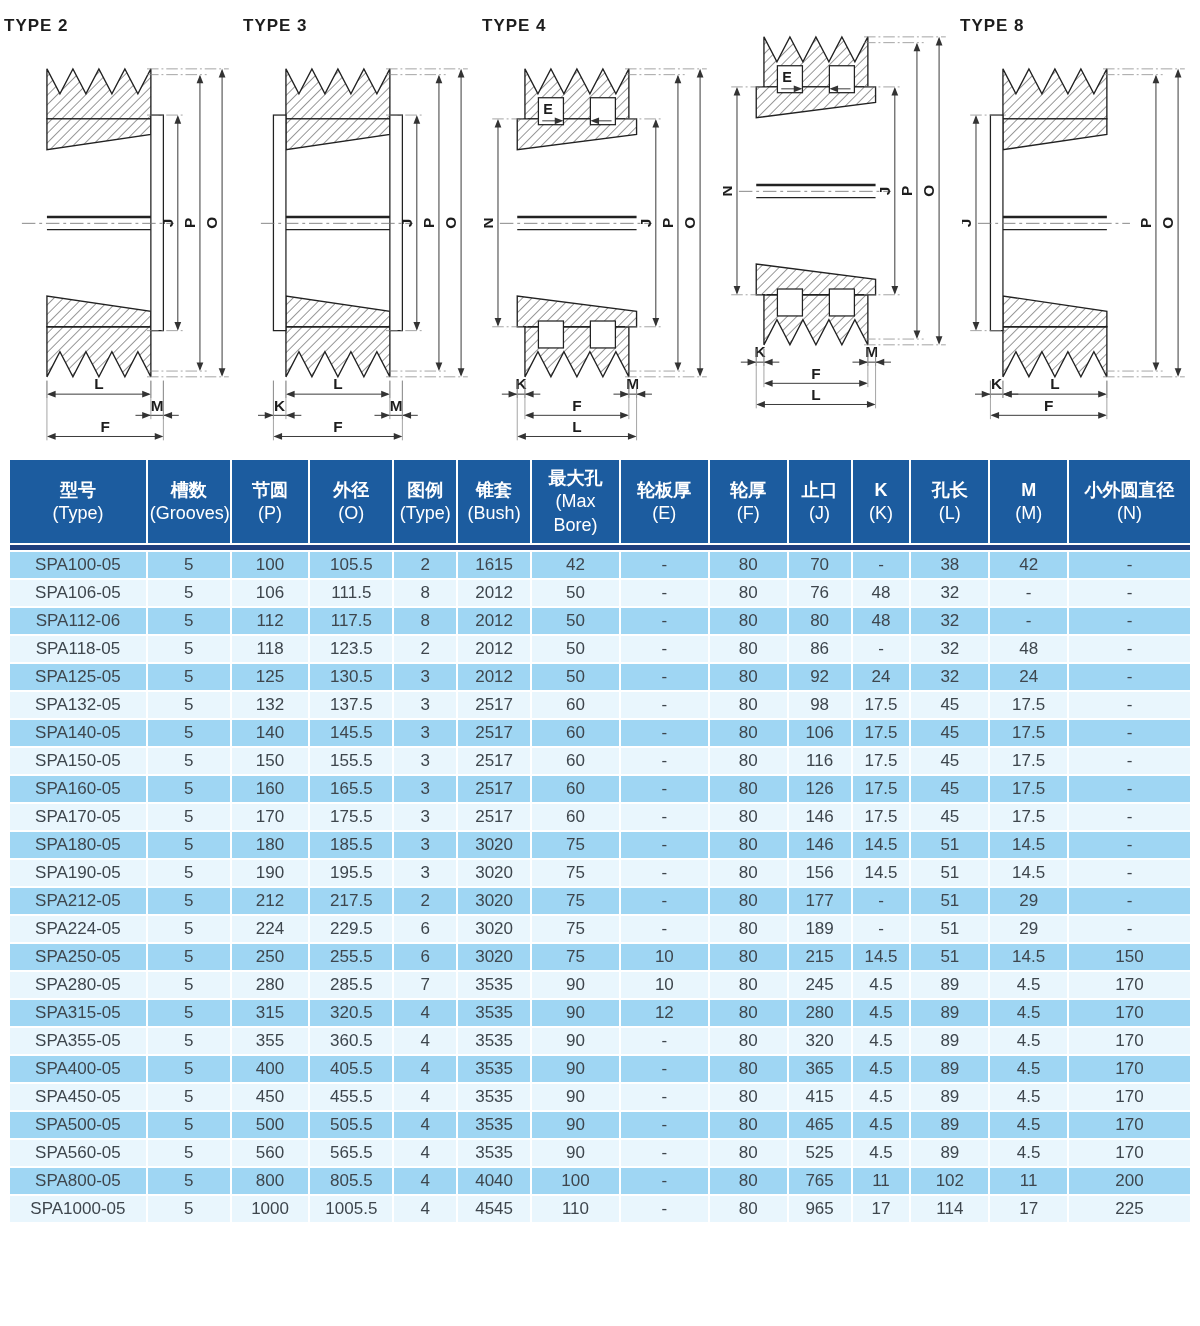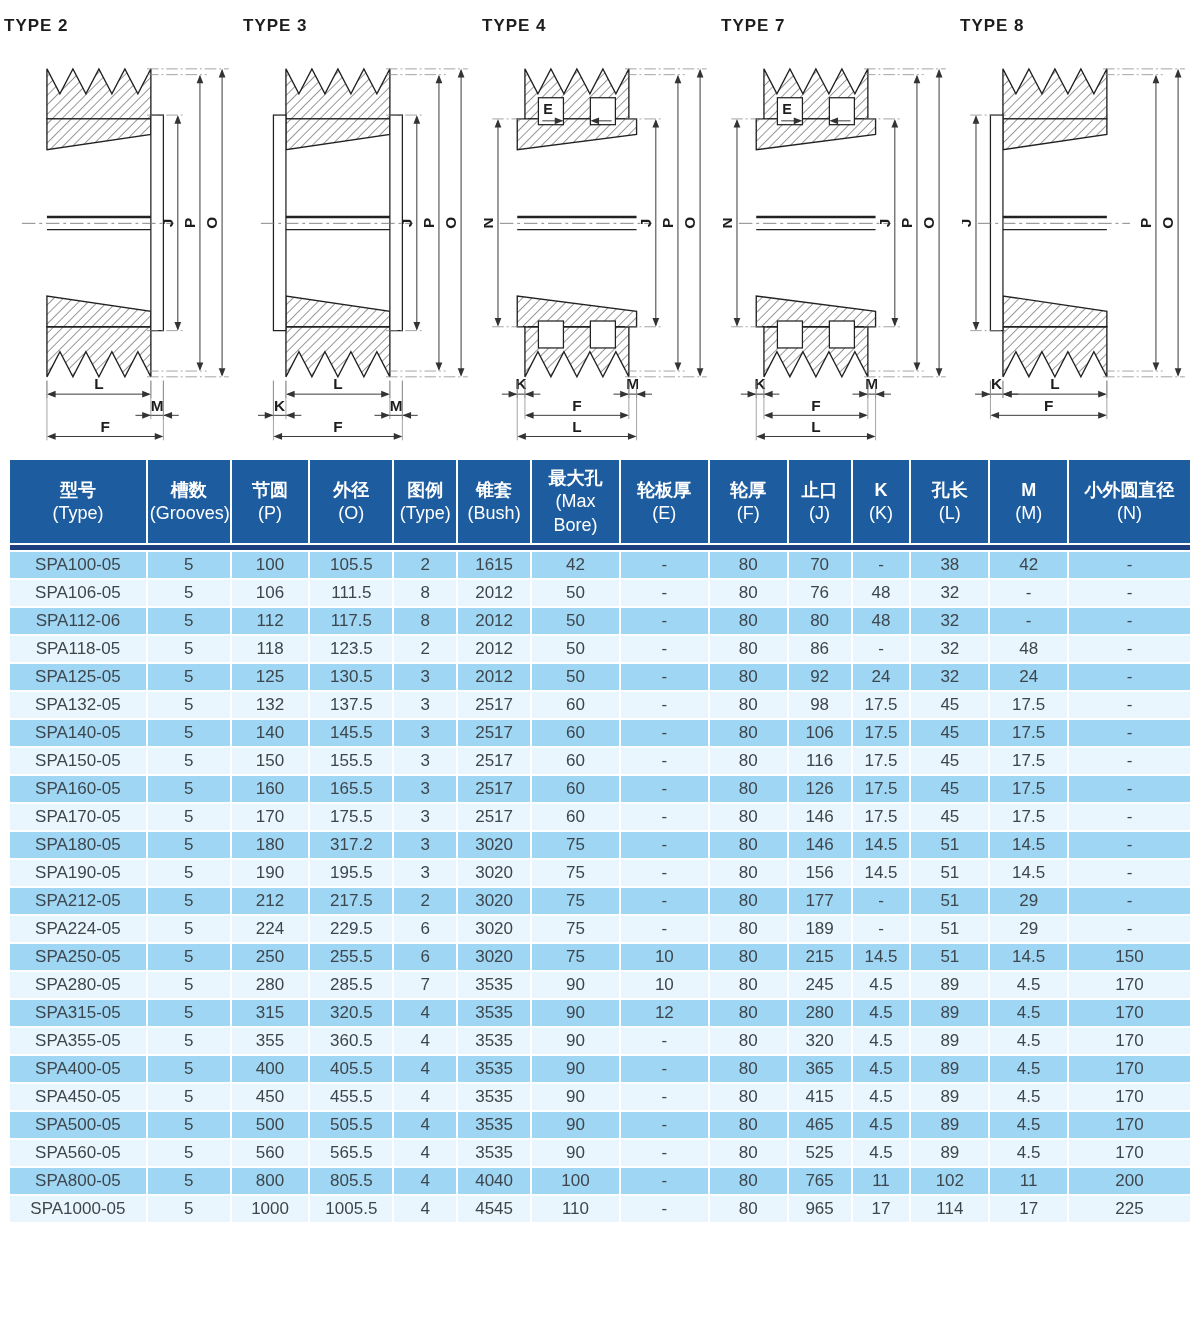--- a/index.html
+++ b/index.html
@@ -248,21 +248,20 @@
           <text class="dimlbl" x="96" y="407" text-anchor="middle">L</text>
           <text class="elbl" x="66" y="77" text-anchor="middle">E</text>
           <line class="dim" x1="60" y1="84" x2="78" y2="84"></line>
           <path class="arr" d="M82,84 l-9,-3.5 v7 Z"></path>
           <line class="dim" x1="132" y1="84" x2="114" y2="84"></line>
           <path class="arr" d="M110,84 l9,-3.5 v7 Z"></path>
         </g>
       </svg>
     </div>
     <div class="diagram">
-            <div class="dtitle">TYPE 7</div>
       <svg viewBox="0 0 240 425" xmlns="http://www.w3.org/2000/svg">
         <defs>
           <pattern id="h3" width="7" height="7" patternUnits="userSpaceOnUse" patternTransform="rotate(45)">
         <rect width="7" height="7" fill="#fff"></rect>
             <line x1="0" y1="0" x2="0" y2="7" stroke="#5a5a5a" stroke-width="1.3"></line>
           </pattern>
         </defs>
         <g>
           <path class="outline" fill="url(#h3)" d="M42,82 L42,30 l13.5,26 l13.5,-26 l13.5,26 l13.5,-26 l13.5,26 l13.5,-26 l13.5,26 l13.5,-26 L150,82 Z"></path>
           <path class="outline" fill="url(#h3)" d="M42,298 H150 V350 l-13.5,-26 l-13.5,26 l-13.5,-26 l-13.5,26 l-13.5,-26 l-13.5,26 l-13.5,-26 l-13.5,26 Z"></path>
@@ -633,21 +632,21 @@
           <td>146</td>
           <td>17.5</td>
           <td>45</td>
           <td>17.5</td>
           <td>-</td>
         </tr>
         <tr>
           <td>SPA180-05</td>
           <td>5</td>
           <td>180</td>
-          <td>317.2</td>
+          <td>185.5</td>
           <td>3</td>
           <td>3020</td>
           <td>75</td>
           <td>-</td>
           <td>80</td>
           <td>146</td>
           <td>14.5</td>
           <td>51</td>
           <td>14.5</td>
           <td>-</td>

